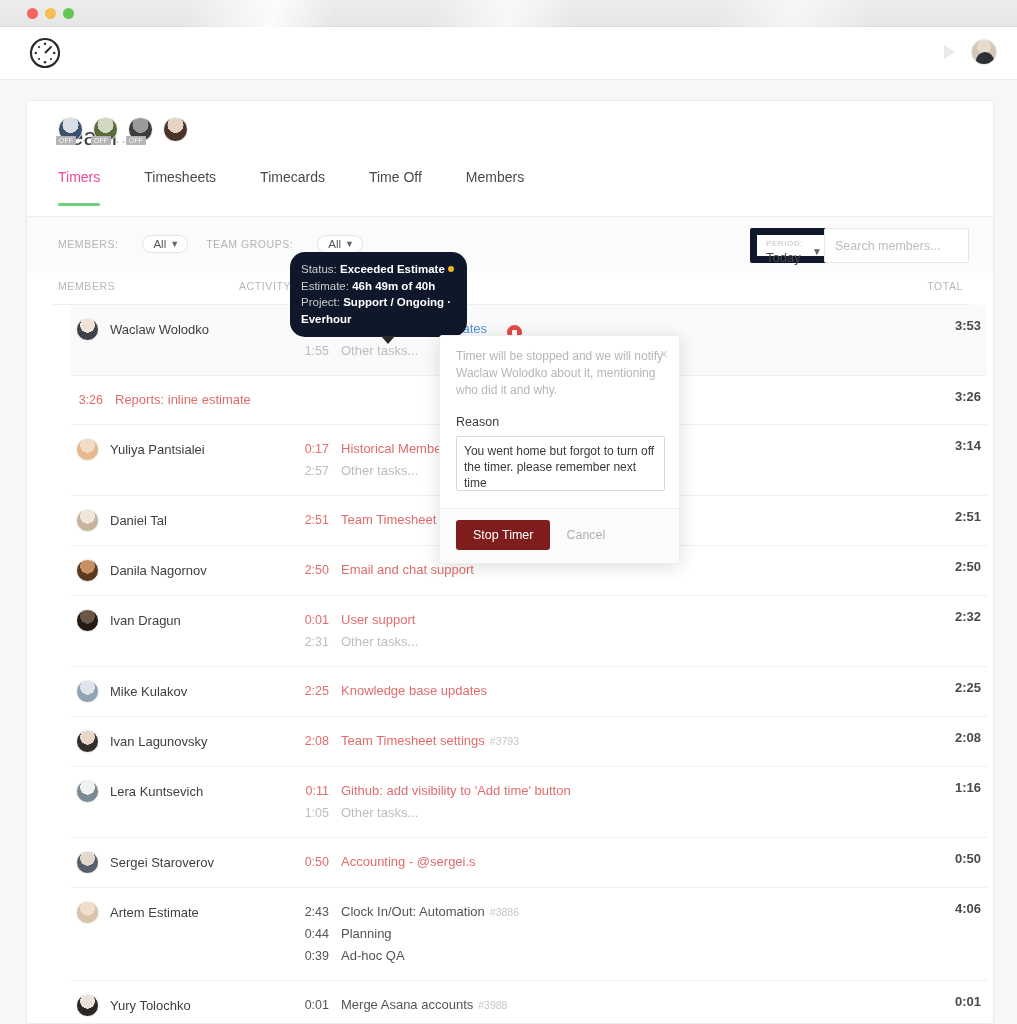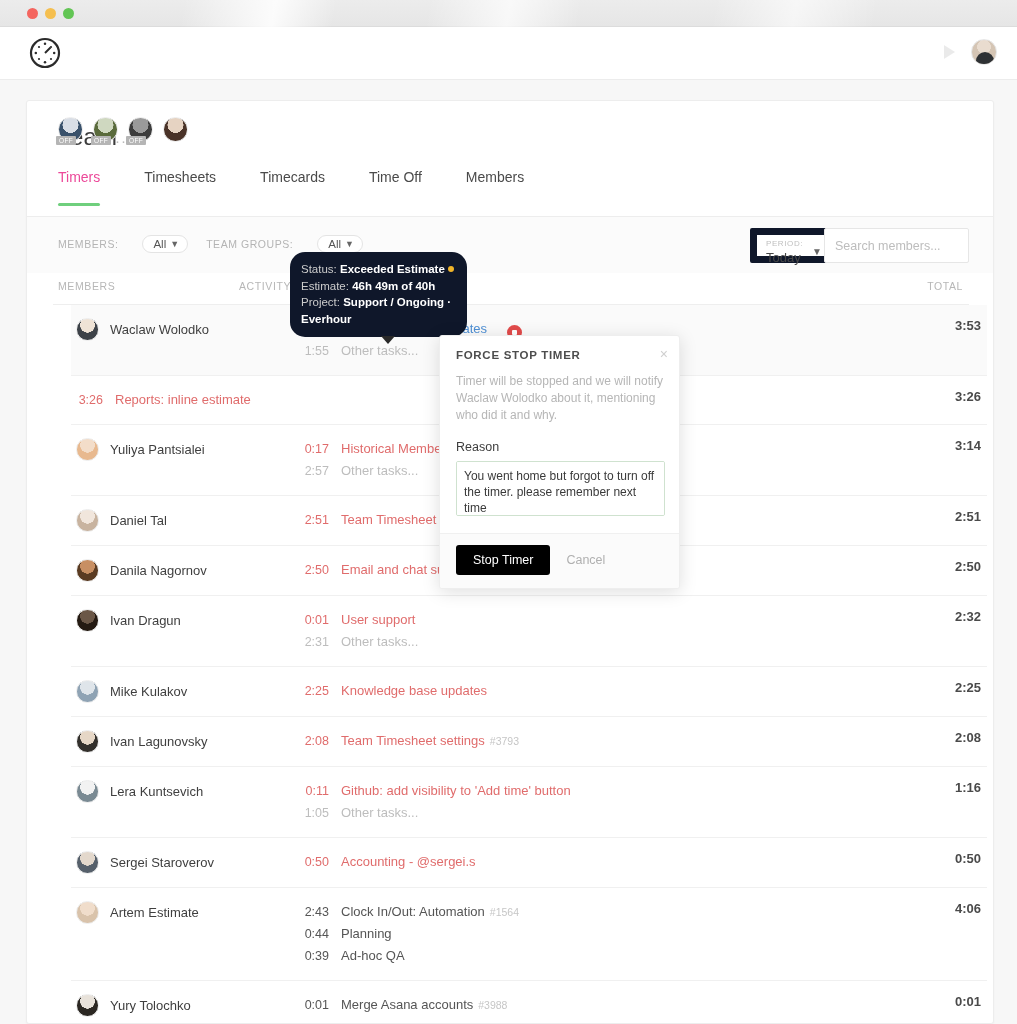--- a/index.html
+++ b/index.html
@@ -191,21 +191,21 @@
     width:209px; height:55px; border:1px solid #cfe2cf; border-radius:2px;
     font-size:12px; color:#3a3a3a; padding:6px 7px; line-height:16px; resize:none;
     outline:none; font-family:"Liberation Sans", sans-serif; background:#fff;
   }
   .dlg-foot {
     margin-top:13px; padding:11px 16px 13px 16px; border-top:1px solid #f0f0f0;
     background:#fbfbfb; display:flex; align-items:center; gap:16px;
     border-radius:0 0 3px 3px;
   }
   .btn-stop {
-    background:#000000; color:#fff; border:none; border-radius:3px;
+    background:#7f1d1d; color:#fff; border:none; border-radius:3px;
     padding:8px 17px; font-size:12.5px; cursor:pointer; font-family:"Liberation Sans", sans-serif;
   }
   .btn-cancel { background:none; border:none; color:#b0b0b0; font-size:12.5px; cursor:pointer; font-family:"Liberation Sans", sans-serif; }
 </style>
 </head>
 <body>
 
 <div class="app">
 
   <div class="chrome">
@@ -434,21 +434,21 @@
           <div class="row-total">0:50</div>
         </div>
         <div class="row">
           <div class="row-member">
             <div class="rav" style="background: radial-gradient(circle at 50% 30%, rgb(240, 221, 203) 0px, rgb(240, 221, 203) 40%, rgb(217, 195, 171) 41%, rgb(217, 195, 171) 100%);"></div>
             <span class="rname">Artem Estimate</span>
           </div>
           <div class="row-tasks">
             <div class="task">
               <span class="t-time plain" style="color: rgb(85, 85, 85);">2:43</span>
-              <span class="t-name plain">Clock In/Out: Automation<span class="t-id">#1564</span></span>
+              <span class="t-name plain">Clock In/Out: Automation<span class="t-id">#3886</span></span>
             </div>
             <div class="task">
               <span class="t-time plain" style="color: rgb(85, 85, 85);">0:44</span>
               <span class="t-name plain">Planning</span>
             </div>
             <div class="task">
               <span class="t-time plain" style="color: rgb(85, 85, 85);">0:39</span>
               <span class="t-name plain">Ad-hoc QA</span>
             </div>
           </div>
@@ -496,21 +496,20 @@
       <span class="tip-k">Estimate:</span>
       <b>46h 49m of 40h</b>
     </div>
     <div>
       <span class="tip-k">Project:</span>
       <b>Support / Ongoing · Everhour</b>
     </div>
   </div>
 
   <div class="dialog">
-    <div class="dlg-title">FORCE STOP TIMER</div>
     <div class="dlg-close">×</div>
     <div class="dlg-body">
       <div class="dlg-desc">Timer will be stopped and we will notify Waclaw Wolodko about it, mentioning who did it and why.</div>
       <div class="dlg-label">Reason</div>
       <textarea class="dlg-ta" style="">You went home but forgot to turn off the timer. please remember next time</textarea>
     </div>
     <div class="dlg-foot">
       <button class="btn-stop">Stop Timer</button>
       <button class="btn-cancel">Cancel</button>
     </div>

